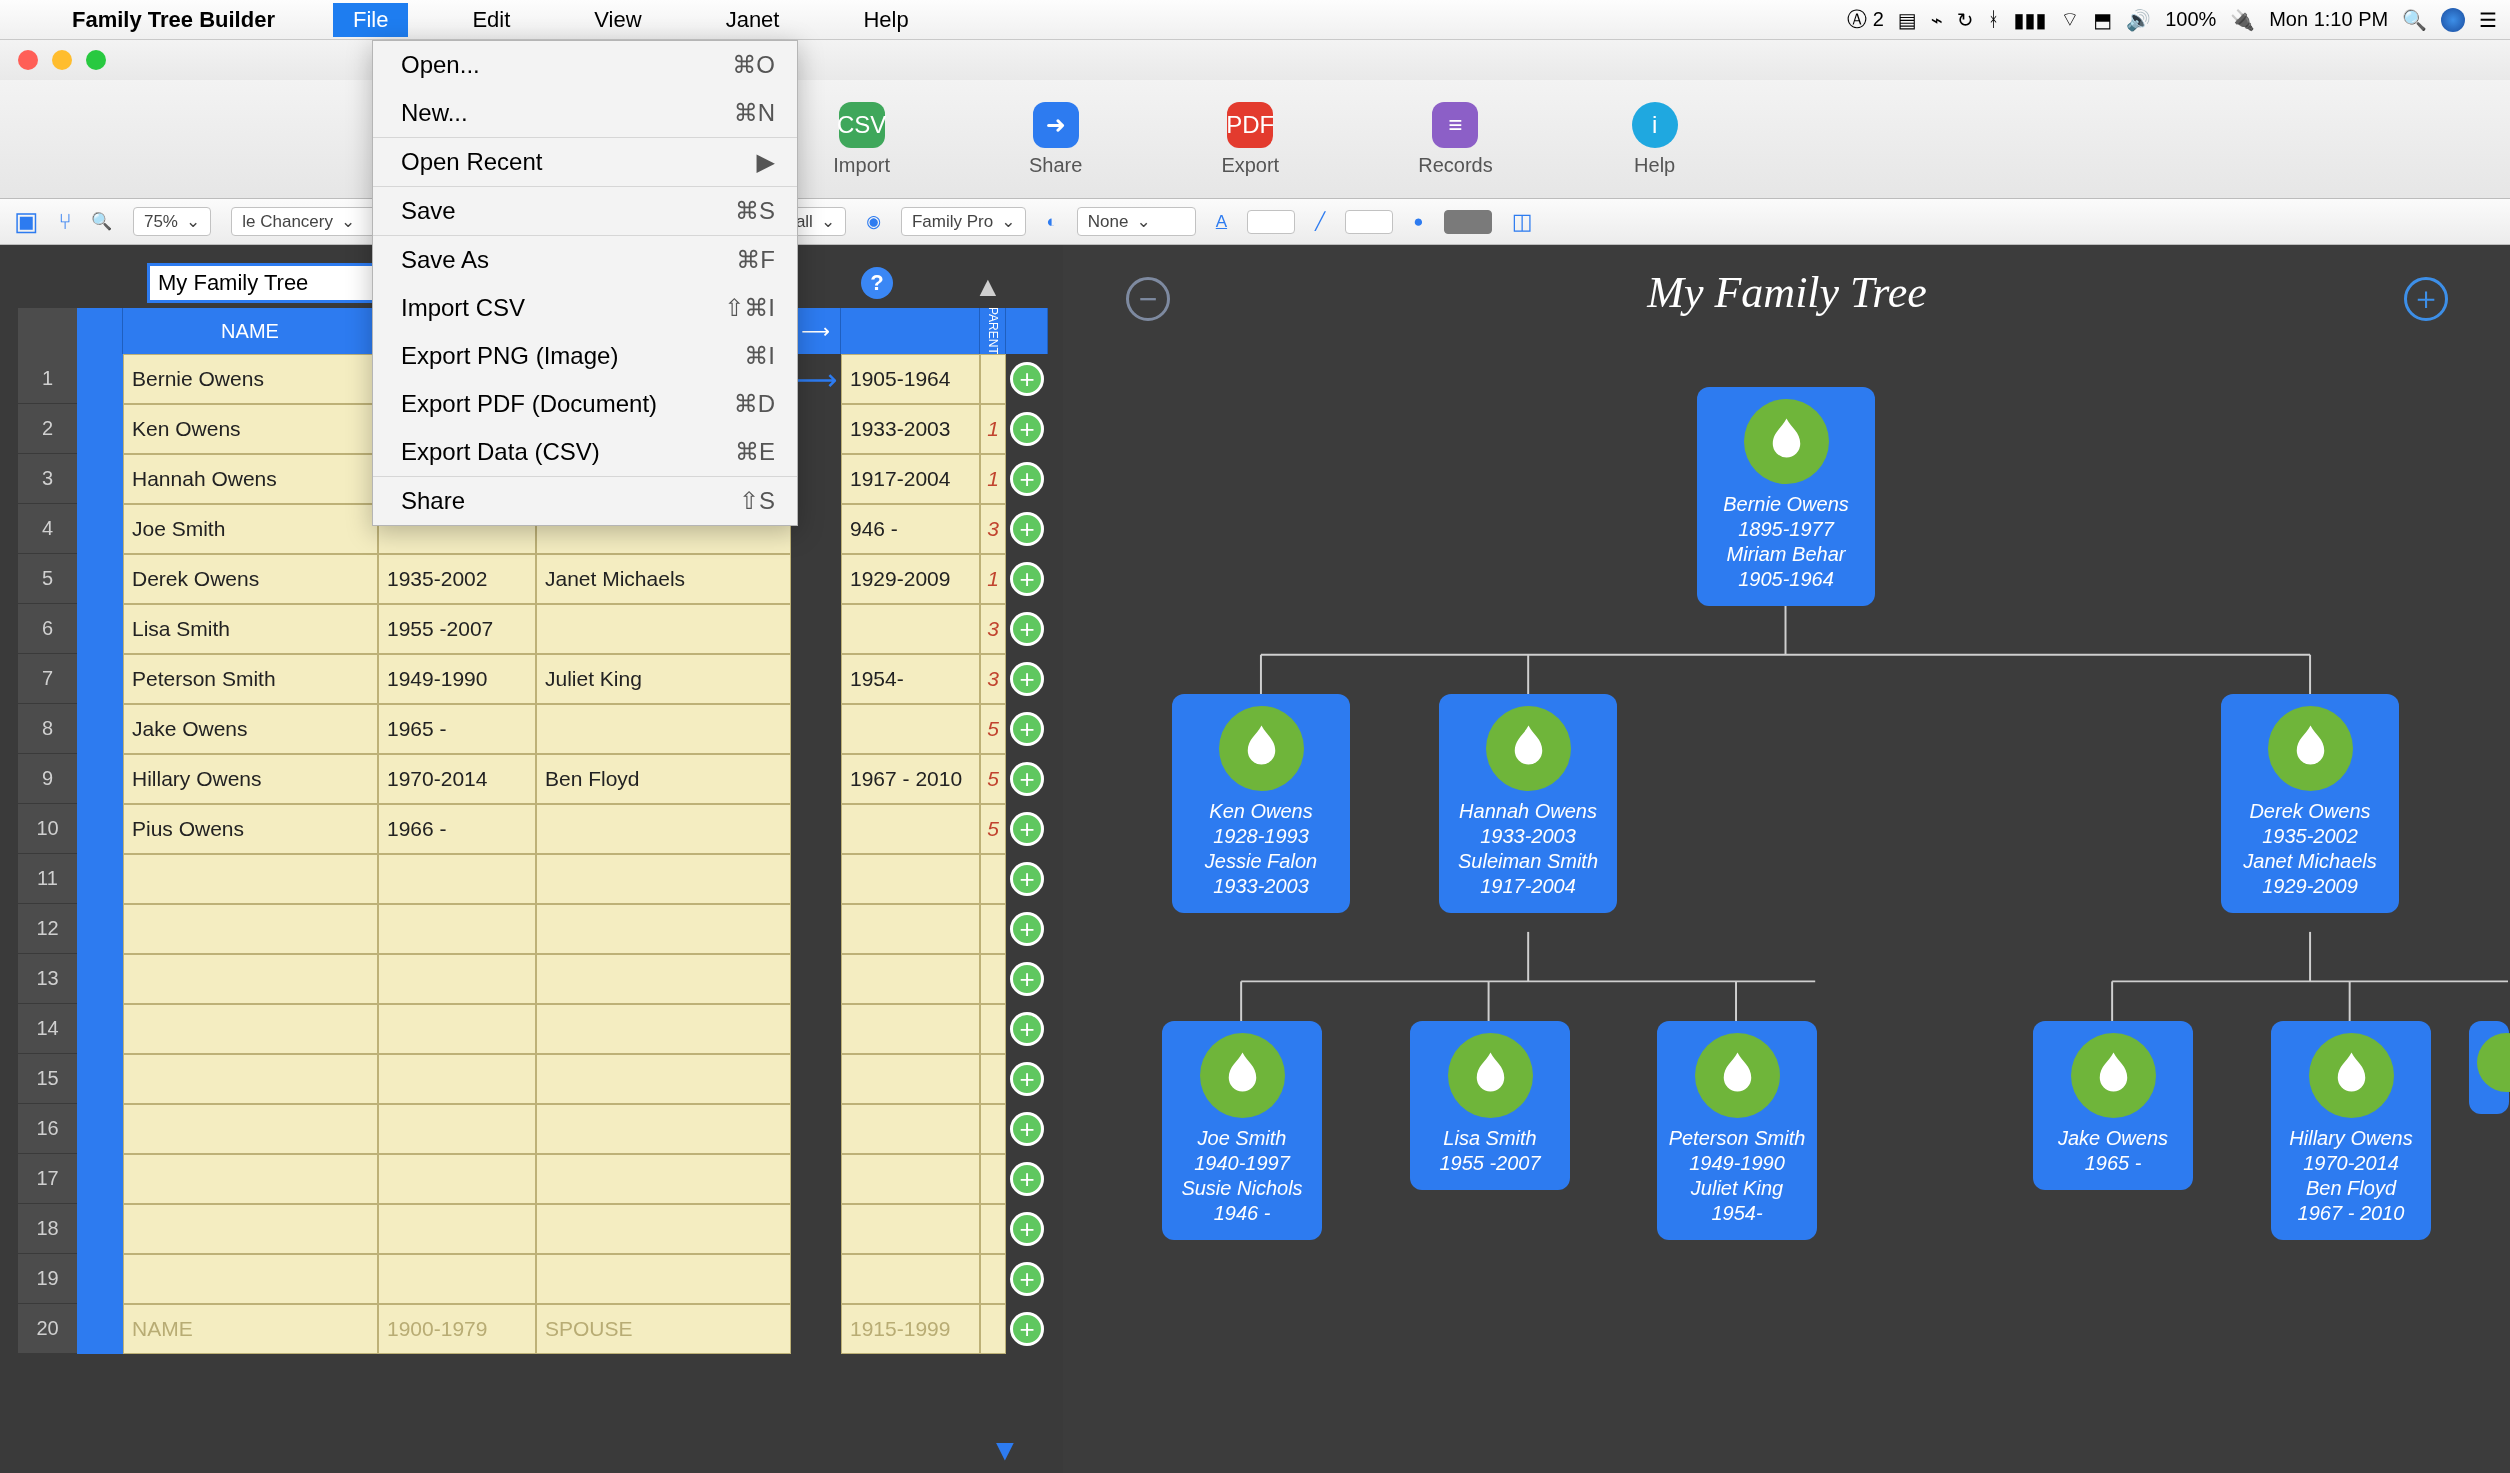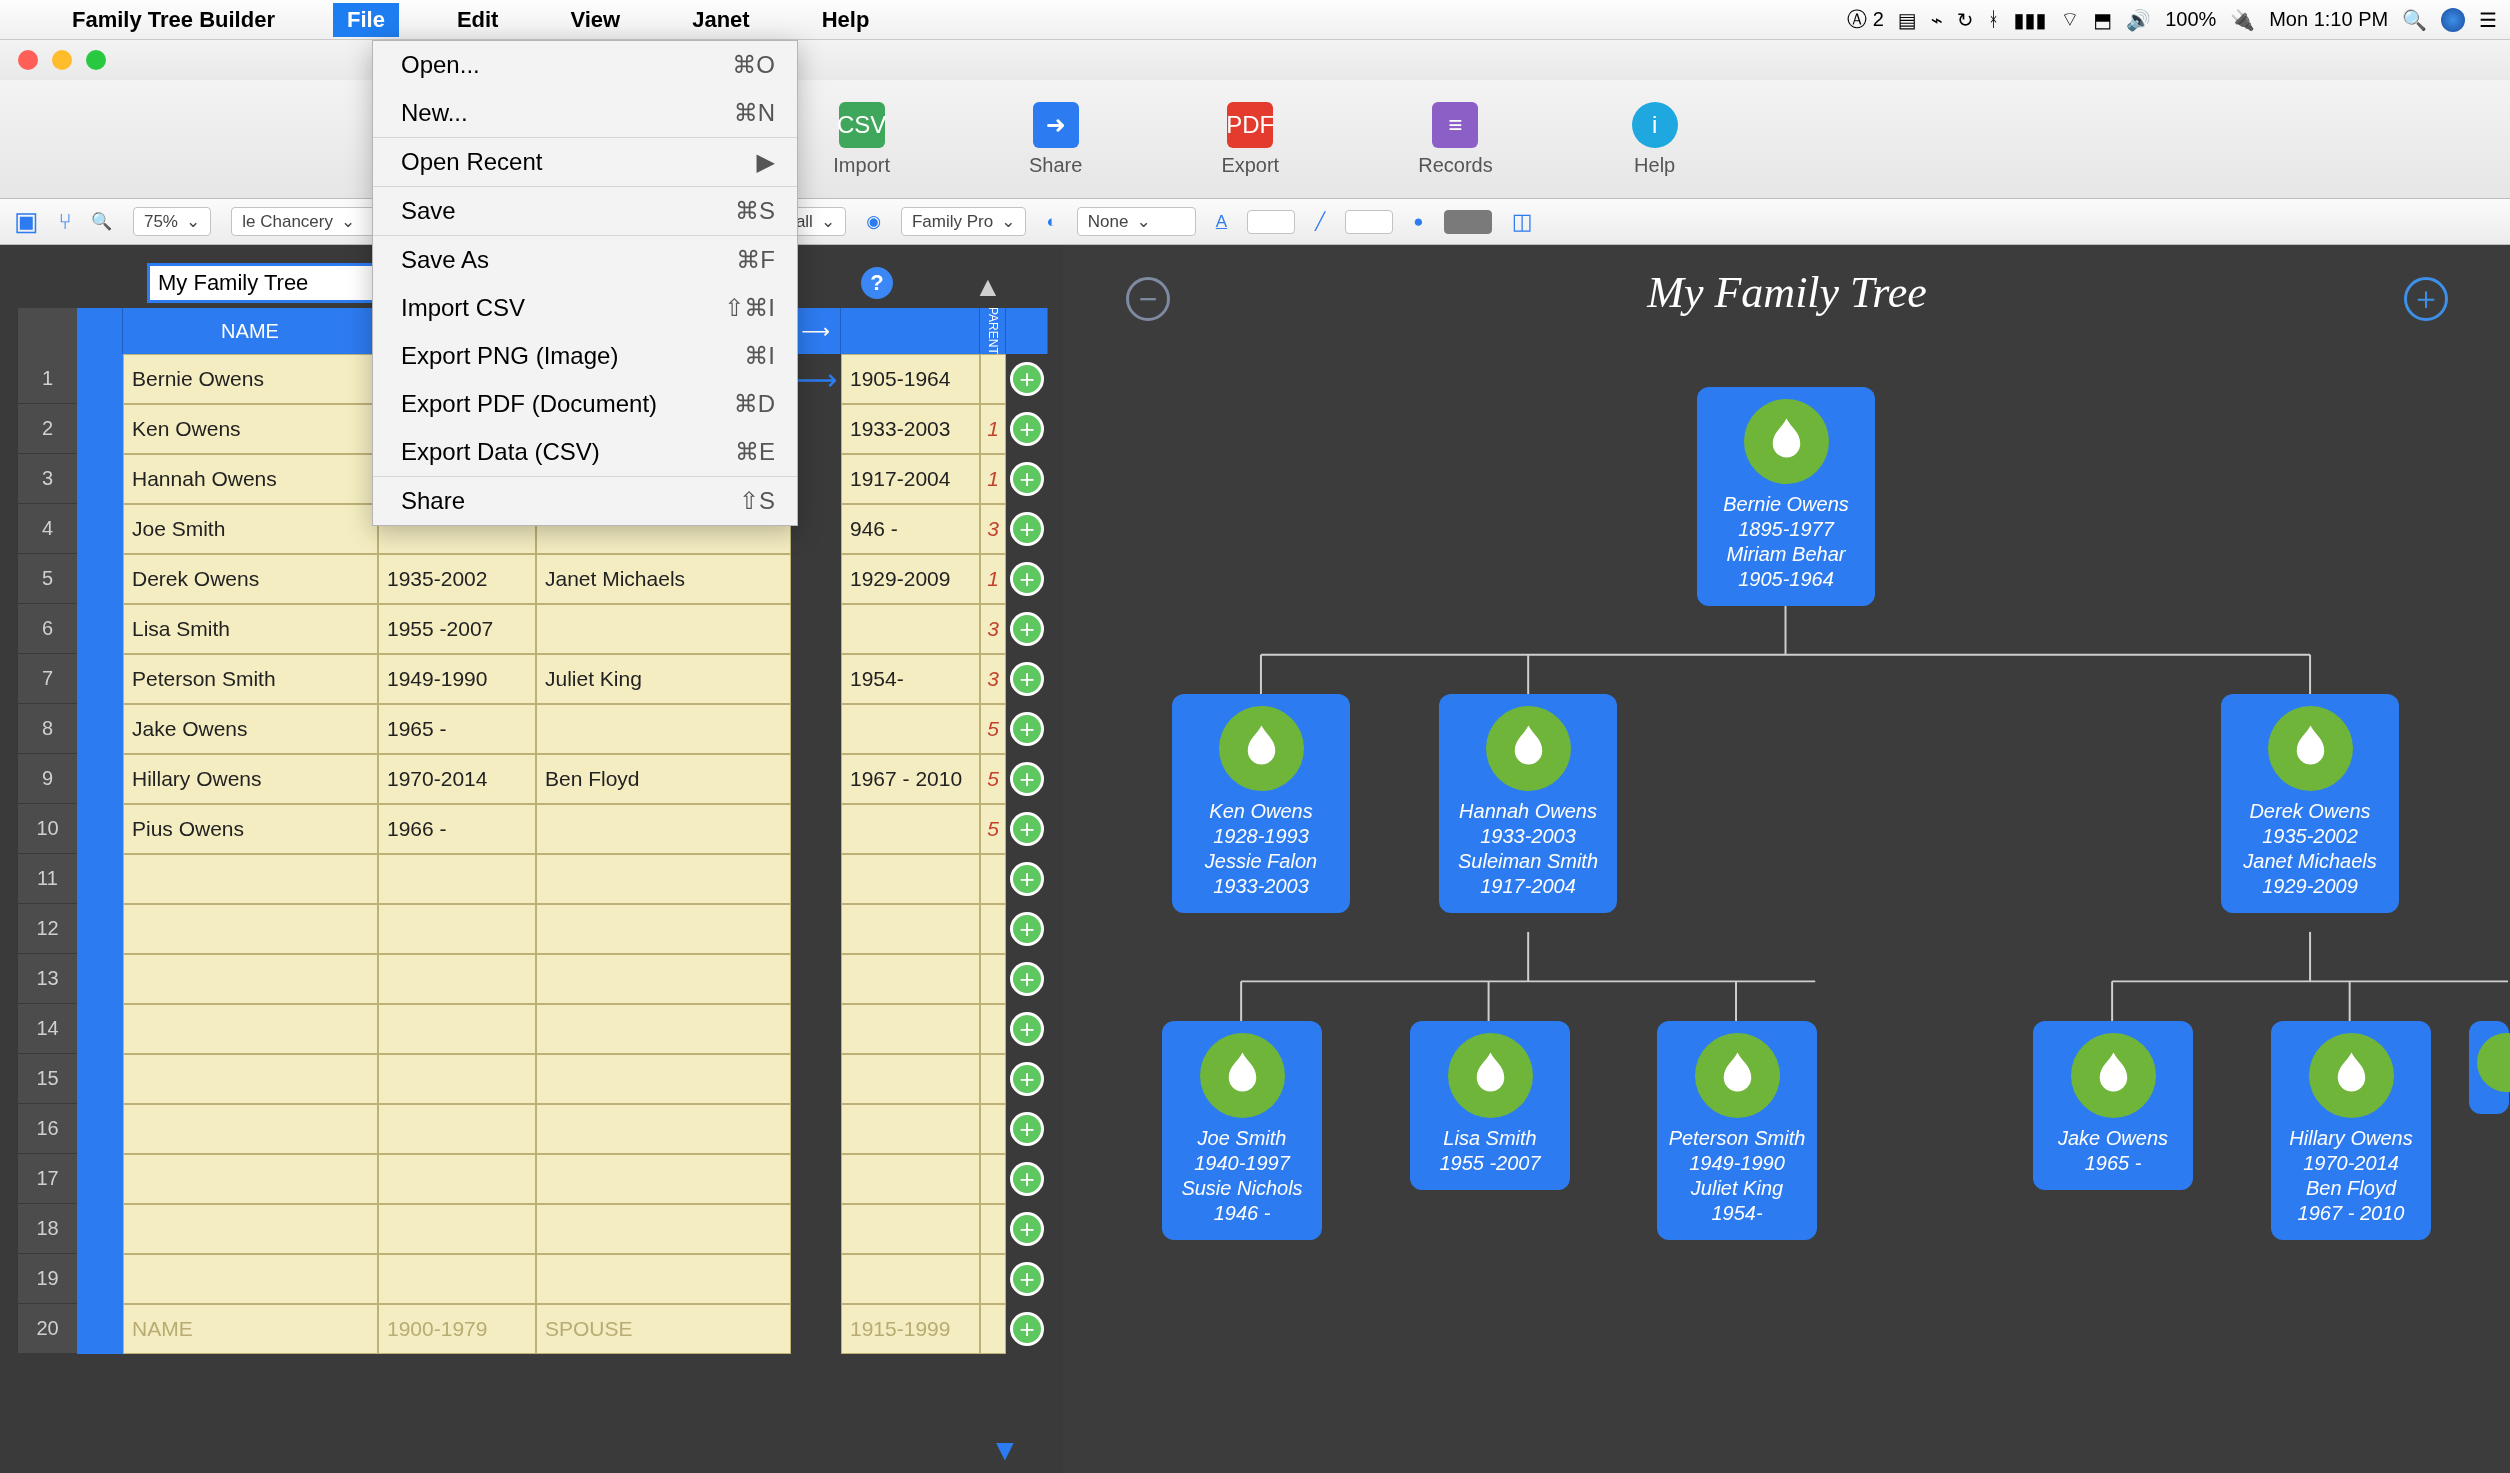--- a/index.html
+++ b/index.html
@@ -2,41 +2,41 @@
 <html><head>
 <meta charset="utf-8">
 <style>
 * { margin:0; padding:0; box-sizing:border-box; font-family:-apple-system,Helvetica,Arial,sans-serif; }
 body { background:#fff; overflow:hidden; width:2511px; height:1473px; transform-origin:0 0; }
 
 
 .menubar { height:40px; background:linear-gradient(#fdfdfd,#f0f0f0); border-bottom:1px solid #c9c9c9; display:flex; align-items:center; padding:0 14px; font-size:22px;gap:44px;}
 .menubar .apple { font-size:26px; margin-right:14px;}
 .menubar .appname { font-weight:700; margin-right:14px;}
-.menubar .mitem { padding:4px 14px; cursor:default;font-weight:bold;}
+.menubar .mitem { padding:4px 20px; cursor:default;}
 .menubar .mitem.active { background:#1e7df0; color:#fff;}
 .menubar .spacer { flex:1;}
 .menubar .status { display:flex; align-items:center; gap:14px; font-size:20px;}
 
 
 .dropdown { position:absolute; left:372px; top:40px; width:426px; background:#f3f3f3; border:1px solid #b5b5b5; box-shadow:0 6px 24px rgba(0,0,0,0.25); z-index:500; font-size:24px;}
 .dropdown .drow { display:flex; justify-content:space-between; align-items:center; padding:10px 22px 10px 28px; cursor:default;}
 .dropdown .drow.sep { border-bottom:1px solid #d6d6d6;}
 .dropdown .sc { color:#555;}
 
 
 .titlebar { height:40px; background:linear-gradient(#f3f3f3,#e9e9e9); display:flex; align-items:center; position:relative; font-size:22px;}
 .traffic { position:absolute; left:18px; display:flex; gap:14px;}
 .traffic span { width:20px; height:20px; border-radius:50%; display:inline-block;}
 .tl-red{background:#ff5f57}.tl-yel{background:#ffbd2e}.tl-grn{background:#28c940}
 .titlebar .title { width:100%; text-align:center; color:#6a6a6a;}
 
 .toolbar { height:119px; background:linear-gradient(#f3f3f3,#e6e6e6); border-bottom:1px solid #bcbcbc; display:flex; align-items:center; justify-content:center; gap:139px;}
 .tbitem { display:flex; flex-direction:column; align-items:center; gap:6px; font-size:20px; color:#555;}
-.tbicon { width:46px; height:46px; border-radius:6px; display:flex; align-items:center; justify-content:center; color:#fff; font-size:24px;}
+.tbicon { width:46px; height:46px; border-radius:12px; display:flex; align-items:center; justify-content:center; color:#fff; font-size:24px;}
 
 
 .optbar { height:46px; background:linear-gradient(#fbfbfb,#ececec); border-bottom:1px solid #bdbdbd; display:flex; align-items:center; gap:20px; padding:0 14px; font-size:17px; color:#444;}
 .optbar .sel { display:flex; align-items:center; gap:8px; border:1px solid #c2c2c2; border-radius:4px; padding:3px 10px; background:#fff;}
 .optbar .pill { width:48px; height:24px; border:1px solid #c2c2c2; border-radius:4px; background:#fff;}
 .optbar .pill.dark{background:#7a7a7a;border-color:#7a7a7a}
 
 
 .main { display:flex; height:calc(100% - 244px);}
 .leftpane { width:1063px; background:#3a3a3a; position:relative; overflow:hidden;}

